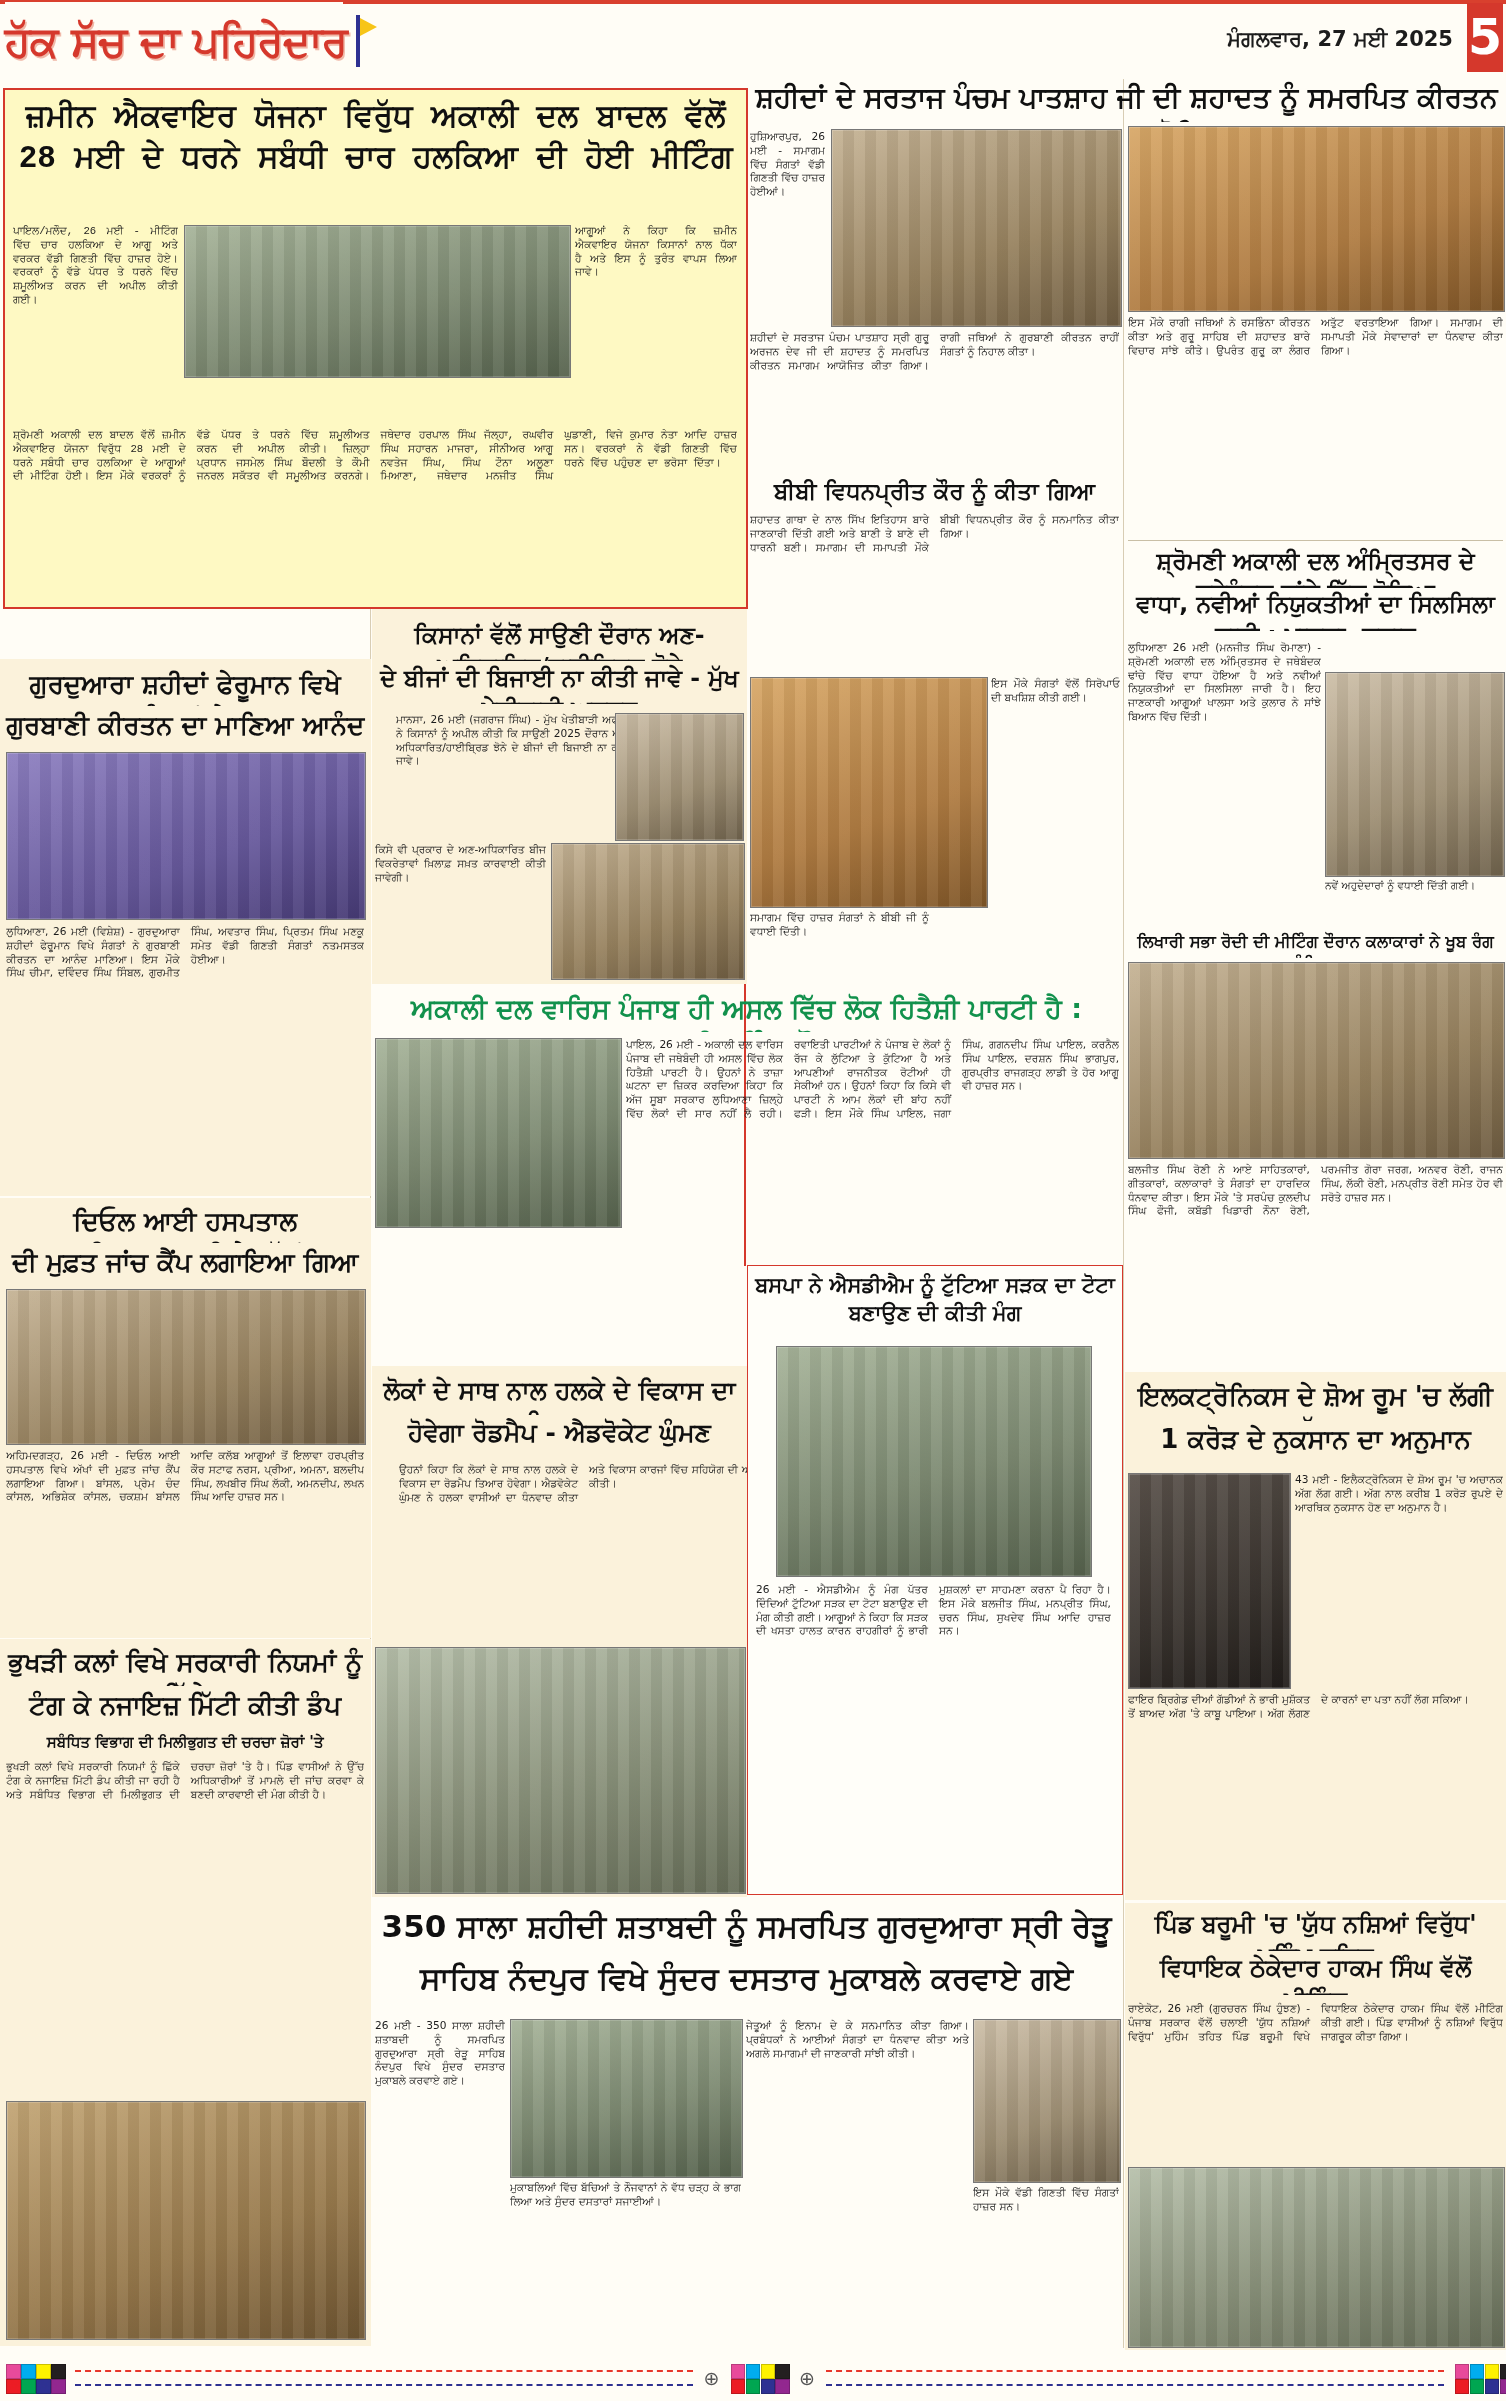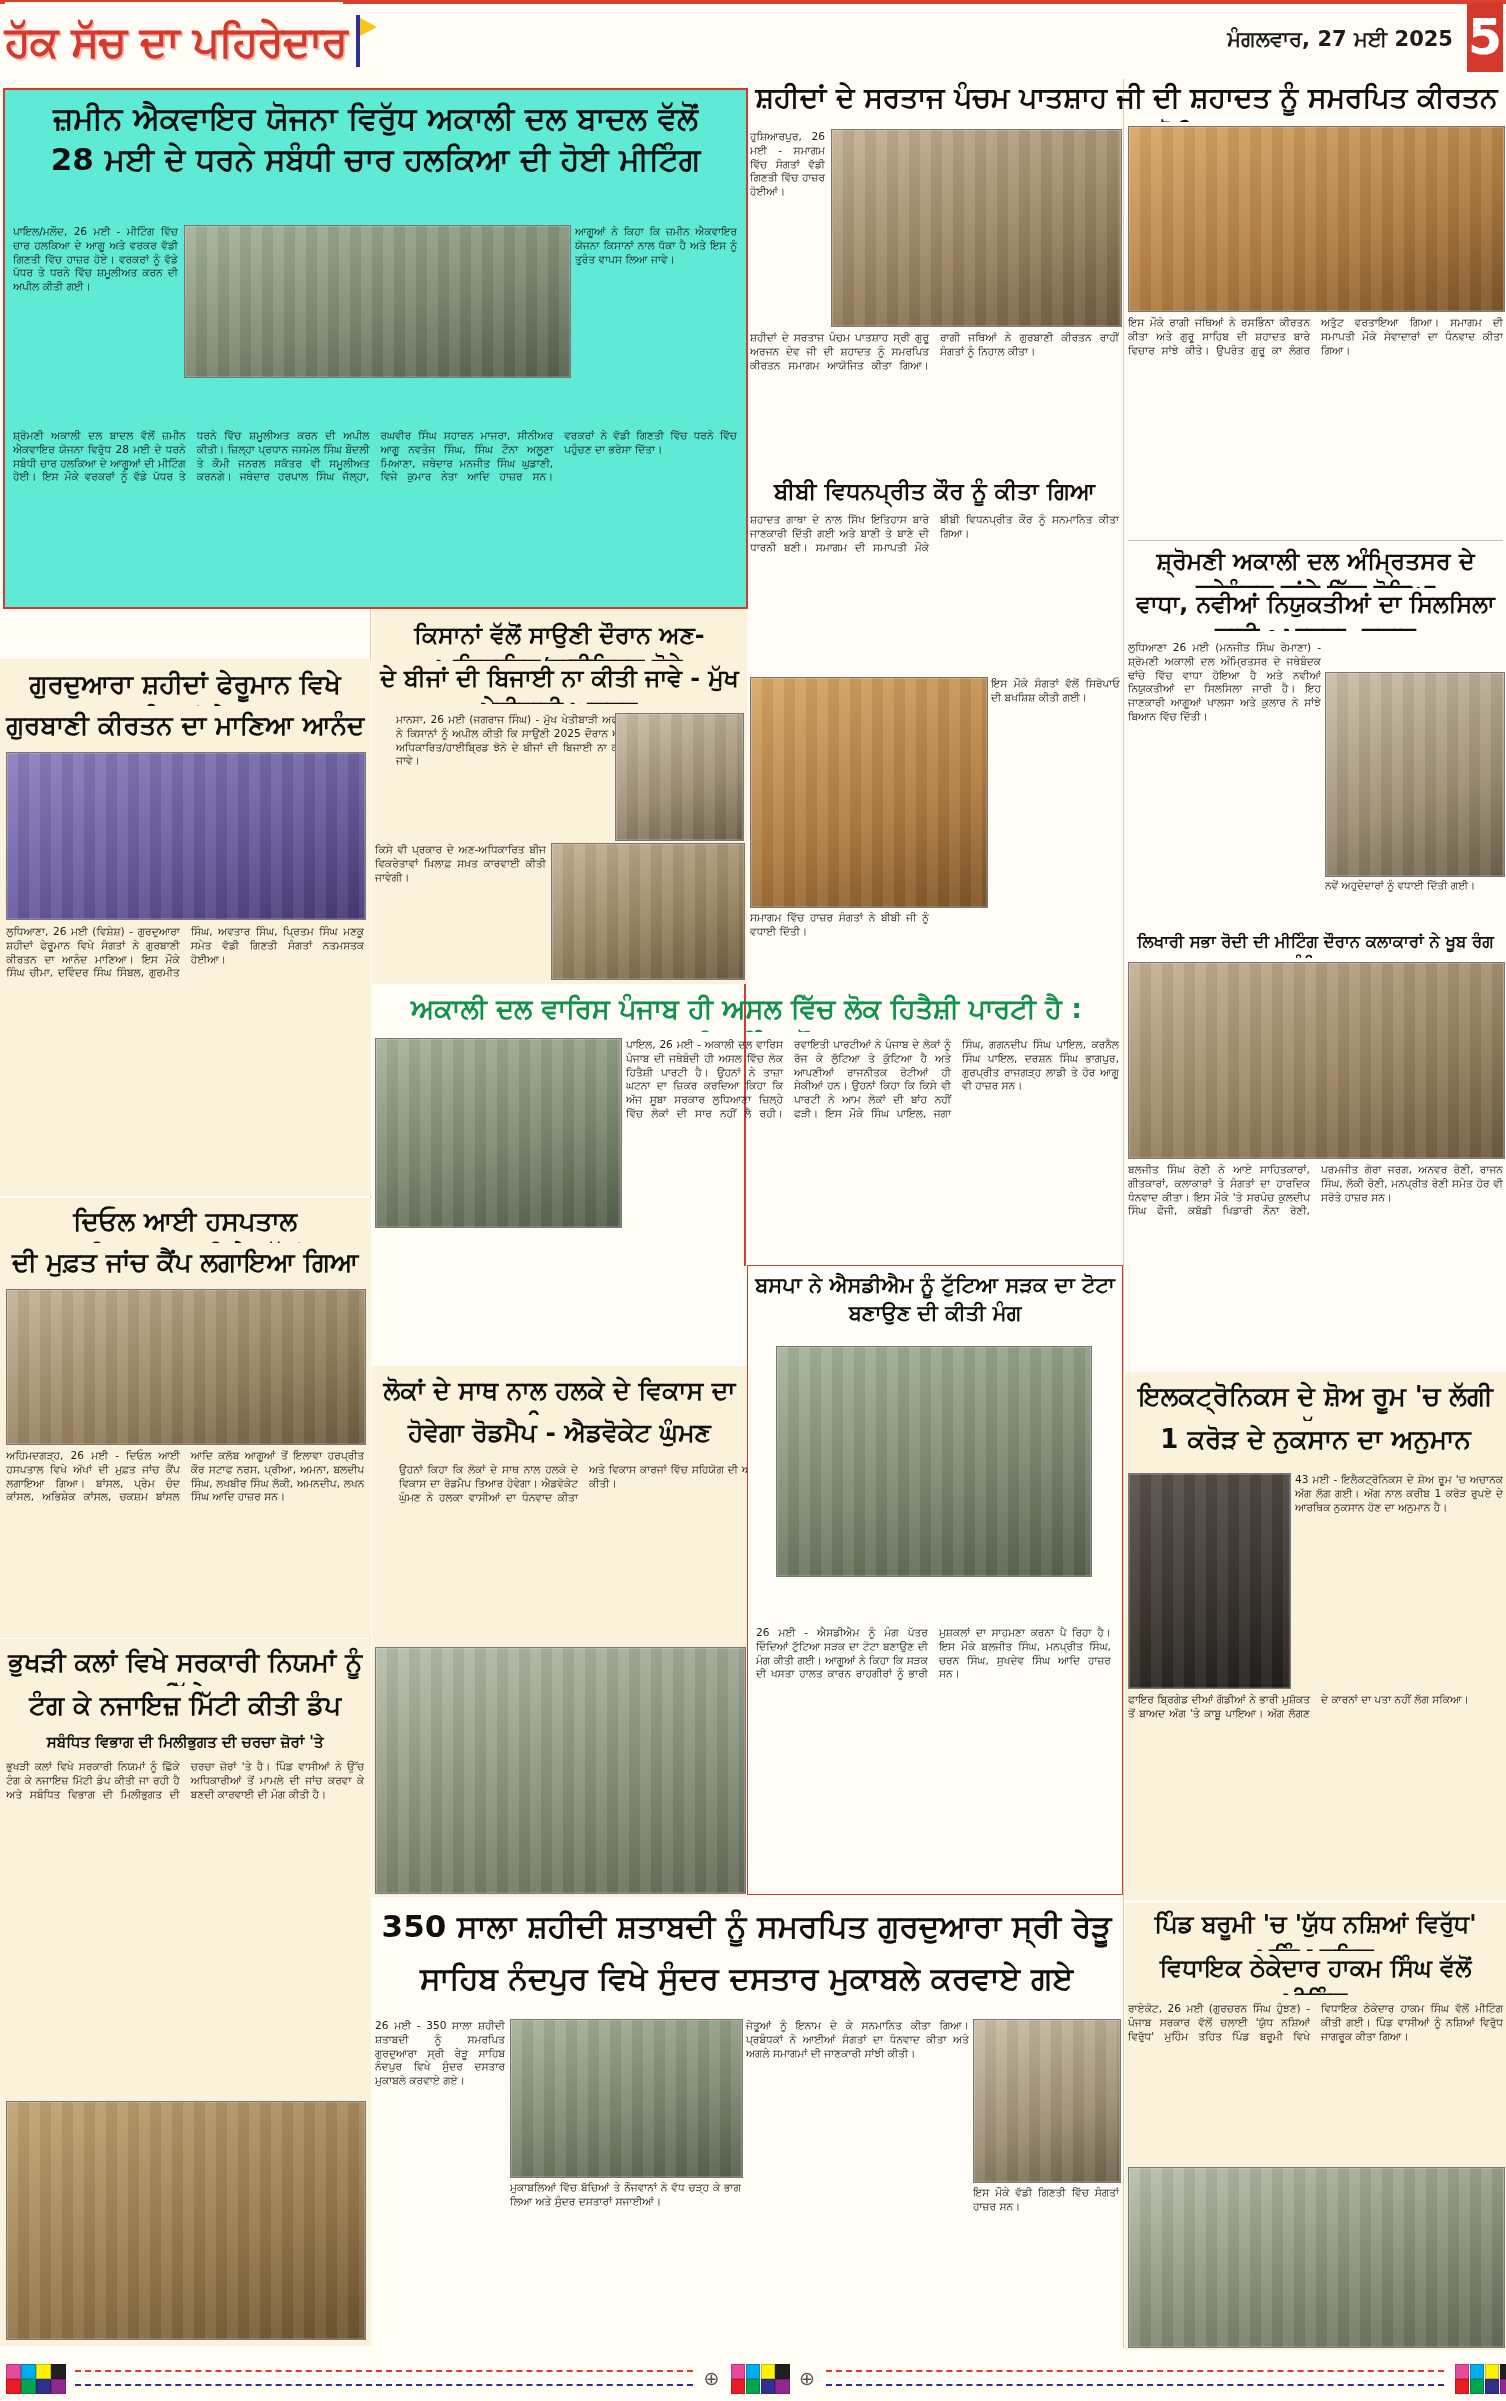--- a/index.html
+++ b/index.html
@@ -16,21 +16,21 @@
   .p-crowd{background:linear-gradient(165deg,#a7b49a 0%,#7d8a72 55%,#55614c 100%);}
   .p-crowd2{background:linear-gradient(165deg,#b7c0ab 0%,#8a927b 55%,#656c57 100%);}
   .p-indoor{background:linear-gradient(160deg,#c5b395 0%,#97825f 60%,#6e5c41 100%);}
   .p-orange{background:linear-gradient(160deg,#d8a868 0%,#b07c42 60%,#7e5527 100%);}
   .p-purple{background:linear-gradient(160deg,#8d7fc0 0%,#66589b 60%,#463a74 100%);}
   .p-dirt{background:linear-gradient(160deg,#c2a575 0%,#97794c 60%,#6d5431 100%);}
   .p-fire{background:linear-gradient(160deg,#5a524b 0%,#3a342f 60%,#211d1a 100%);}
   .p-portrait{background:linear-gradient(160deg,#cdbfa8 0%,#9e8f74 60%,#6f624c 100%);}
   .photo::after{content:"";display:block;width:100%;height:100%;
      background:repeating-linear-gradient(90deg,rgba(255,255,255,.06) 0 11px,rgba(0,0,0,.05) 11px 22px);}
-  .redbox{border:2.4px solid #d5382c;background:#5eead4;}
+  .redbox{border:2.4px solid #d5382c;background:#fef9c3;font-family:Liberation Mono, monospace;}
   .vrule-red{background:#d5382c;}
   .vrule-gray{background:#d8cdb4;}
   .hrule-gray{background:#c9bfa6;}
   .stripe{background:#d9402e;}
   .green-hl{color:#12914c;}
   
   #logo-wrap{display:flex;align-items:center;gap:7.9px;background:#fffdf6;z-index:5;}
   #logo-text{font-size:42px;font-weight:bold;color:#d5382c;text-shadow:1.6px 1.6px 0 #f0b9a9;letter-spacing:-0.8px;white-space:nowrap;}
   #flag{position:relative;width:23.6px;height:52px;display:inline-block;}
   #flag .pole{position:absolute;left:1.6px;top:0;width:3.1px;height:52px;background:#2e3192;}
@@ -152,21 +152,21 @@
 
   <div class="abs cream" style="left:372px;top:1366px;width:375px;height:531px;"></div>
   <div class="abs hl" style="left:375px;top:1374px;width:369px;height:41px;font-size:25px;">ਲੋਕਾਂ ਦੇ ਸਾਥ ਨਾਲ ਹਲਕੇ ਦੇ ਵਿਕਾਸ ਦਾ ਤਿਆਰ</div>
   <div class="abs hl" style="left:375px;top:1416px;width:369px;height:41px;font-size:25px;">ਹੋਵੇਗਾ ਰੋਡਮੈਪ - ਐਡਵੋਕੇਟ ਘੁੰਮਣ</div>
   <div class="abs body-txt cols2" style="left:375px;top:1463px;width:369px;height:179px;margin-left:24px;">ਉਹਨਾਂ ਕਿਹਾ ਕਿ ਲੋਕਾਂ ਦੇ ਸਾਥ ਨਾਲ ਹਲਕੇ ਦੇ ਵਿਕਾਸ ਦਾ ਰੋਡਮੈਪ ਤਿਆਰ ਹੋਵੇਗਾ। ਐਡਵੋਕੇਟ ਘੁੰਮਣ ਨੇ ਹਲਕਾ ਵਾਸੀਆਂ ਦਾ ਧੰਨਵਾਦ ਕੀਤਾ ਅਤੇ ਵਿਕਾਸ ਕਾਰਜਾਂ ਵਿੱਚ ਸਹਿਯੋਗ ਦੀ ਅਪੀਲ ਕੀਤੀ।</div>
   <div class="abs photo p-crowd2" style="left:375px;top:1647px;width:369px;height:245px;"></div>
 
   <div class="abs" style="left:747px;top:1265px;width:374px;height:628px;border:1.6px solid #d5382c;background:#fffef9;">
     <div class="hl" style="margin-top:6.3px;font-size:21px;padding:0 4.7px;">ਬਸਪਾ ਨੇ ਐਸਡੀਐਮ ਨੂੰ ਟੁੱਟਿਆ ਸੜਕ ਦਾ ਟੋਟਾ ਬਣਾਉਣ ਦੀ ਕੀਤੀ ਮੰਗ</div>
     <div class="abs photo p-crowd" style="left:28px;top:80px;width:314px;height:229px;"></div>
-    <div class="abs body-txt cols2" style="left:7.9px;top:317px;width:355px;height:303px;margin-top:43px;">26 ਮਈ - ਐਸਡੀਐਮ ਨੂੰ ਮੰਗ ਪੱਤਰ ਦਿੰਦਿਆਂ ਟੁੱਟਿਆ ਸੜਕ ਦਾ ਟੋਟਾ ਬਣਾਉਣ ਦੀ ਮੰਗ ਕੀਤੀ ਗਈ। ਆਗੂਆਂ ਨੇ ਕਿਹਾ ਕਿ ਸੜਕ ਦੀ ਖਸਤਾ ਹਾਲਤ ਕਾਰਨ ਰਾਹਗੀਰਾਂ ਨੂੰ ਭਾਰੀ ਮੁਸ਼ਕਲਾਂ ਦਾ ਸਾਹਮਣਾ ਕਰਨਾ ਪੈ ਰਿਹਾ ਹੈ। ਇਸ ਮੌਕੇ ਬਲਜੀਤ ਸਿੰਘ, ਮਨਪ੍ਰੀਤ ਸਿੰਘ, ਚਰਨ ਸਿੰਘ, ਸੁਖਦੇਵ ਸਿੰਘ ਆਦਿ ਹਾਜ਼ਰ ਸਨ।</div>
+    <div class="abs body-txt cols2" style="left:7.9px;top:317px;width:355px;height:303px;">26 ਮਈ - ਐਸਡੀਐਮ ਨੂੰ ਮੰਗ ਪੱਤਰ ਦਿੰਦਿਆਂ ਟੁੱਟਿਆ ਸੜਕ ਦਾ ਟੋਟਾ ਬਣਾਉਣ ਦੀ ਮੰਗ ਕੀਤੀ ਗਈ। ਆਗੂਆਂ ਨੇ ਕਿਹਾ ਕਿ ਸੜਕ ਦੀ ਖਸਤਾ ਹਾਲਤ ਕਾਰਨ ਰਾਹਗੀਰਾਂ ਨੂੰ ਭਾਰੀ ਮੁਸ਼ਕਲਾਂ ਦਾ ਸਾਹਮਣਾ ਕਰਨਾ ਪੈ ਰਿਹਾ ਹੈ। ਇਸ ਮੌਕੇ ਬਲਜੀਤ ਸਿੰਘ, ਮਨਪ੍ਰੀਤ ਸਿੰਘ, ਚਰਨ ਸਿੰਘ, ਸੁਖਦੇਵ ਸਿੰਘ ਆਦਿ ਹਾਜ਼ਰ ਸਨ।</div>
   </div>
 
   <div class="abs hl" style="left:372px;top:1906px;width:749px;height:50px;font-size:31px;">350 ਸਾਲਾ ਸ਼ਹੀਦੀ ਸ਼ਤਾਬਦੀ ਨੂੰ ਸਮਰਪਿਤ ਗੁਰਦੁਆਰਾ ਸ੍ਰੀ ਰੇੜੂ</div>
   <div class="abs hl" style="left:372px;top:1958px;width:749px;height:50px;font-size:31px;">ਸਾਹਿਬ ਨੰਦਪੁਰ ਵਿਖੇ ਸੁੰਦਰ ਦਸਤਾਰ ਮੁਕਾਬਲੇ ਕਰਵਾਏ ਗਏ</div>
   <div class="abs body-txt" style="left:375px;top:2019px;width:130px;height:320px;">26 ਮਈ - 350 ਸਾਲਾ ਸ਼ਹੀਦੀ ਸ਼ਤਾਬਦੀ ਨੂੰ ਸਮਰਪਿਤ ਗੁਰਦੁਆਰਾ ਸ੍ਰੀ ਰੇੜੂ ਸਾਹਿਬ ਨੰਦਪੁਰ ਵਿਖੇ ਸੁੰਦਰ ਦਸਤਾਰ ਮੁਕਾਬਲੇ ਕਰਵਾਏ ਗਏ।</div>
   <div class="abs photo p-crowd" style="left:510px;top:2019px;width:231px;height:157px;"></div>
   <div class="abs body-txt" style="left:746px;top:2019px;width:223px;height:320px;">ਜੇਤੂਆਂ ਨੂੰ ਇਨਾਮ ਦੇ ਕੇ ਸਨਮਾਨਿਤ ਕੀਤਾ ਗਿਆ। ਪ੍ਰਬੰਧਕਾਂ ਨੇ ਆਈਆਂ ਸੰਗਤਾਂ ਦਾ ਧੰਨਵਾਦ ਕੀਤਾ ਅਤੇ ਅਗਲੇ ਸਮਾਗਮਾਂ ਦੀ ਜਾਣਕਾਰੀ ਸਾਂਝੀ ਕੀਤੀ।</div>
   <div class="abs body-txt" style="left:510px;top:2181px;width:231px;height:159px;">ਮੁਕਾਬਲਿਆਂ ਵਿੱਚ ਬੱਚਿਆਂ ਤੇ ਨੌਜਵਾਨਾਂ ਨੇ ਵੱਧ ਚੜ੍ਹ ਕੇ ਭਾਗ ਲਿਆ ਅਤੇ ਸੁੰਦਰ ਦਸਤਾਰਾਂ ਸਜਾਈਆਂ।</div>
   <div class="abs photo p-portrait" style="left:973px;top:2019px;width:146px;height:162px;"></div>
   <div class="abs body-txt" style="left:973px;top:2186px;width:146px;height:154px;">ਇਸ ਮੌਕੇ ਵੱਡੀ ਗਿਣਤੀ ਵਿੱਚ ਸੰਗਤਾਂ ਹਾਜ਼ਰ ਸਨ।</div>

